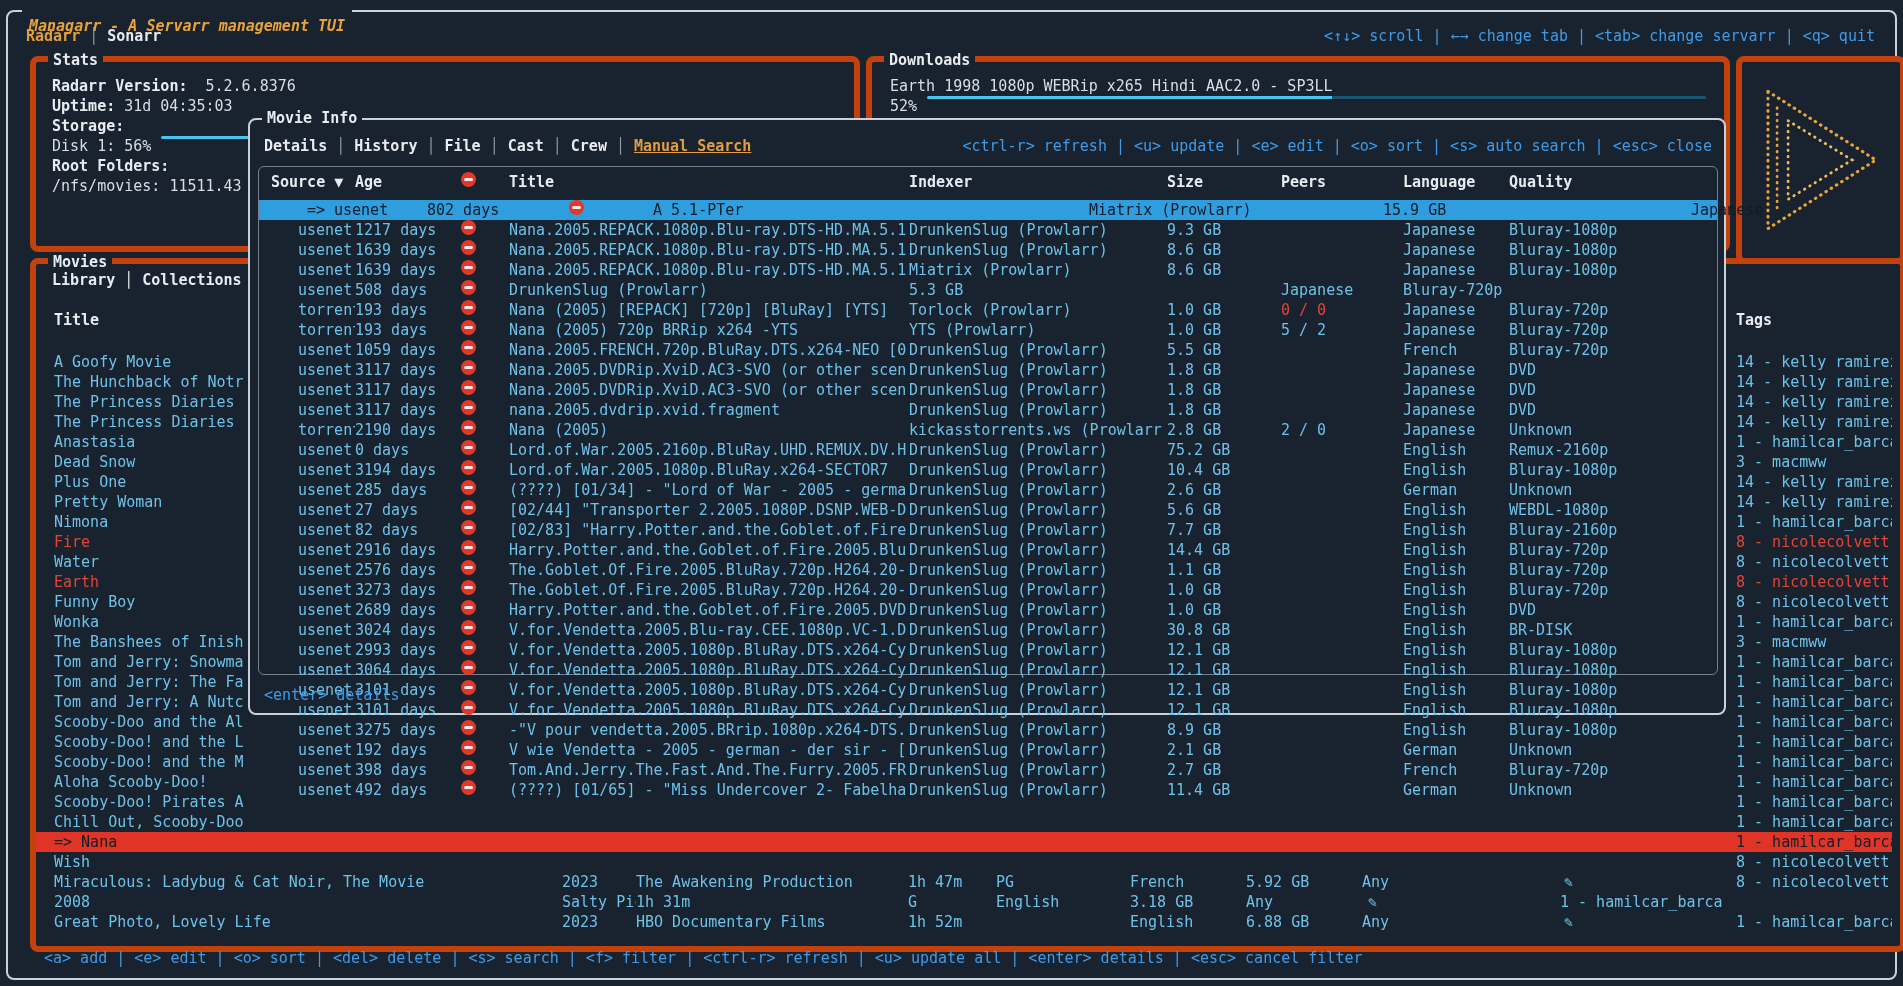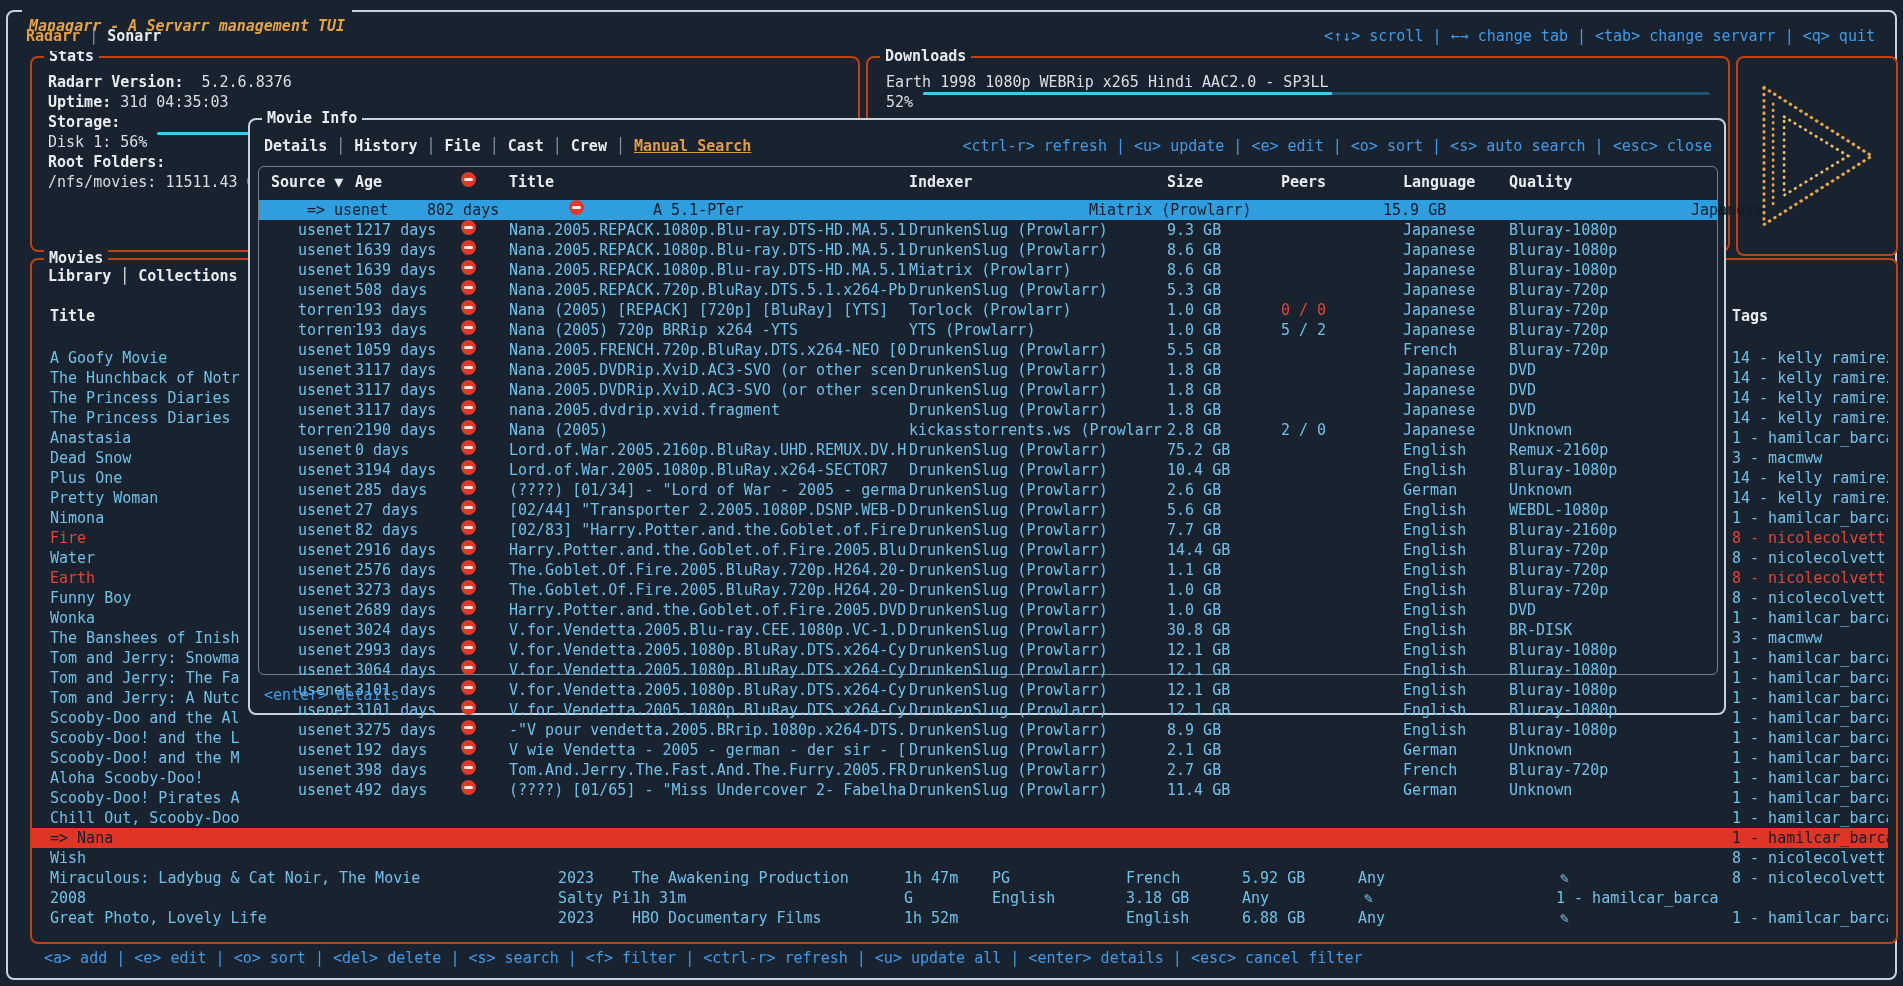--- a/index.html
+++ b/index.html
@@ -4,21 +4,21 @@
 <style>
   html,body{margin:0;padding:0;background:#10161f;}
   .screen{position:relative;width:1903px;height:986px;background:#19232f;overflow:hidden;
     font-family:"DejaVu Sans Mono","DejaVu Sans",monospace;font-size:15px;line-height:20px;color:#d9dee4;}
   .frame{position:absolute;left:6px;top:10px;right:6px;bottom:6px;border:2px solid #c9d1da;border-radius:8px;}
   .app-title{position:absolute;top:1px;left:22px;background:#19232f;padding:15px 7px;color:#e8a33c;font-style:italic;font-weight:bold;z-index:2;white-space:pre;}
   .top-tabs{position:absolute;top:26px;left:26px;white-space:pre;z-index:2;}
   .top-keys{position:absolute;top:26px;right:28px;color:#3f9be8;white-space:pre;z-index:2;}
   .bottom-keys{position:absolute;top:948px;left:44px;color:#3f9be8;white-space:pre;z-index:2;}
 
-  .panel{position:absolute;border:2px solid #c2410c;border-radius:8px;background:#19232f;}
+  .panel{position:absolute;border:6px solid #c2410c;border-radius:8px;background:#19232f;}
   .panel-title{position:absolute;top:-12px;left:12px;background:#19232f;padding:0 5px;font-weight:bold;color:#e8ebef;white-space:pre;}
 
   .stats{left:30px;top:56px;width:830px;height:196px;padding:14px 16px 0 16px;box-sizing:border-box;}
   .downloads{left:866px;top:56px;width:864px;height:196px;padding:14px 18px 0 18px;box-sizing:border-box;}
   .logo-panel{left:1736px;top:56px;width:158px;height:196px;display:flex;align-items:center;justify-content:center;}
   .movies{left:30px;top:258px;width:1864px;height:682px;}
 
   .stat-line{height:20px;white-space:pre;display:flex;align-items:flex-start;}
   .b{font-weight:bold;color:#e8ebef;}
   .gap2{margin-left:18px;}
@@ -171,21 +171,21 @@
         <span>Size</span>
         <span>Peers</span>
         <span>Language</span>
         <span>Quality</span>
       </div>
       <div class="mi-rows">
           <div class="mi-grid mi-row sel"><span></span><span><span class="prefix">=&gt;</span>usenet</span><span>802 days</span><span class="c-icon"><i class="deny"></i></span><span>A 5.1-PTer</span><span>Miatrix (Prowlarr)</span><span>15.9 GB</span><span></span><span>Japanese</span><span>Remux-1080p</span></div>
           <div class="mi-grid mi-row"><span></span><span><span class="prefix"></span>usenet</span><span>1217 days</span><span class="c-icon"><i class="deny"></i></span><span>Nana.2005.REPACK.1080p.Blu-ray.DTS-HD.MA.5.1</span><span>DrunkenSlug (Prowlarr)</span><span>9.3 GB</span><span></span><span>Japanese</span><span>Bluray-1080p</span></div>
           <div class="mi-grid mi-row"><span></span><span><span class="prefix"></span>usenet</span><span>1639 days</span><span class="c-icon"><i class="deny"></i></span><span>Nana.2005.REPACK.1080p.Blu-ray.DTS-HD.MA.5.1</span><span>DrunkenSlug (Prowlarr)</span><span>8.6 GB</span><span></span><span>Japanese</span><span>Bluray-1080p</span></div>
           <div class="mi-grid mi-row"><span></span><span><span class="prefix"></span>usenet</span><span>1639 days</span><span class="c-icon"><i class="deny"></i></span><span>Nana.2005.REPACK.1080p.Blu-ray.DTS-HD.MA.5.1</span><span>Miatrix (Prowlarr)</span><span>8.6 GB</span><span></span><span>Japanese</span><span>Bluray-1080p</span></div>
-          <div class="mi-grid mi-row"><span></span><span><span class="prefix"></span>usenet</span><span>508 days</span><span class="c-icon"><i class="deny"></i></span><span>Nana.2005.REPACK.720p.BluRay.DTS.5.1.x264-Pb</span><span>DrunkenSlug (Prowlarr)</span><span>5.3 GB</span><span></span><span>Japanese</span><span>Bluray-720p</span></div>
+          <div class="mi-grid mi-row"><span></span><span><span class="prefix"></span>usenet</span><span>508 days</span><span class="c-icon"><i class="deny"></i></span><span>DrunkenSlug (Prowlarr)</span><span>5.3 GB</span><span></span><span>Japanese</span><span>Bluray-720p</span></div>
           <div class="mi-grid mi-row"><span></span><span><span class="prefix"></span>torrent</span><span>193 days</span><span class="c-icon"><i class="deny"></i></span><span>Nana (2005) [REPACK] [720p] [BluRay] [YTS]</span><span>Torlock (Prowlarr)</span><span>1.0 GB</span><span class="red">0 / 0</span><span>Japanese</span><span>Bluray-720p</span></div>
           <div class="mi-grid mi-row"><span></span><span><span class="prefix"></span>torrent</span><span>193 days</span><span class="c-icon"><i class="deny"></i></span><span>Nana (2005) 720p BRRip x264 -YTS</span><span>YTS (Prowlarr)</span><span>1.0 GB</span><span>5 / 2</span><span>Japanese</span><span>Bluray-720p</span></div>
           <div class="mi-grid mi-row"><span></span><span><span class="prefix"></span>usenet</span><span>1059 days</span><span class="c-icon"><i class="deny"></i></span><span>Nana.2005.FRENCH.720p.BluRay.DTS.x264-NEO [0</span><span>DrunkenSlug (Prowlarr)</span><span>5.5 GB</span><span></span><span>French</span><span>Bluray-720p</span></div>
           <div class="mi-grid mi-row"><span></span><span><span class="prefix"></span>usenet</span><span>3117 days</span><span class="c-icon"><i class="deny"></i></span><span>Nana.2005.DVDRip.XviD.AC3-SVO (or other scen</span><span>DrunkenSlug (Prowlarr)</span><span>1.8 GB</span><span></span><span>Japanese</span><span>DVD</span></div>
           <div class="mi-grid mi-row"><span></span><span><span class="prefix"></span>usenet</span><span>3117 days</span><span class="c-icon"><i class="deny"></i></span><span>Nana.2005.DVDRip.XviD.AC3-SVO (or other scen</span><span>DrunkenSlug (Prowlarr)</span><span>1.8 GB</span><span></span><span>Japanese</span><span>DVD</span></div>
           <div class="mi-grid mi-row"><span></span><span><span class="prefix"></span>usenet</span><span>3117 days</span><span class="c-icon"><i class="deny"></i></span><span>nana.2005.dvdrip.xvid.fragment</span><span>DrunkenSlug (Prowlarr)</span><span>1.8 GB</span><span></span><span>Japanese</span><span>DVD</span></div>
           <div class="mi-grid mi-row"><span></span><span><span class="prefix"></span>torrent</span><span>2190 days</span><span class="c-icon"><i class="deny"></i></span><span>Nana (2005)</span><span>kickasstorrents.ws (Prowlarr</span><span>2.8 GB</span><span>2 / 0</span><span>Japanese</span><span>Unknown</span></div>
           <div class="mi-grid mi-row"><span></span><span><span class="prefix"></span>usenet</span><span>0 days</span><span class="c-icon"><i class="deny"></i></span><span>Lord.of.War.2005.2160p.BluRay.UHD.REMUX.DV.H</span><span>DrunkenSlug (Prowlarr)</span><span>75.2 GB</span><span></span><span>English</span><span>Remux-2160p</span></div>
           <div class="mi-grid mi-row"><span></span><span><span class="prefix"></span>usenet</span><span>3194 days</span><span class="c-icon"><i class="deny"></i></span><span>Lord.of.War.2005.1080p.BluRay.x264-SECTOR7</span><span>DrunkenSlug (Prowlarr)</span><span>10.4 GB</span><span></span><span>English</span><span>Bluray-1080p</span></div>
           <div class="mi-grid mi-row"><span></span><span><span class="prefix"></span>usenet</span><span>285 days</span><span class="c-icon"><i class="deny"></i></span><span>(????) [01/34] - "Lord of War - 2005 - germa</span><span>DrunkenSlug (Prowlarr)</span><span>2.6 GB</span><span></span><span>German</span><span>Unknown</span></div>

